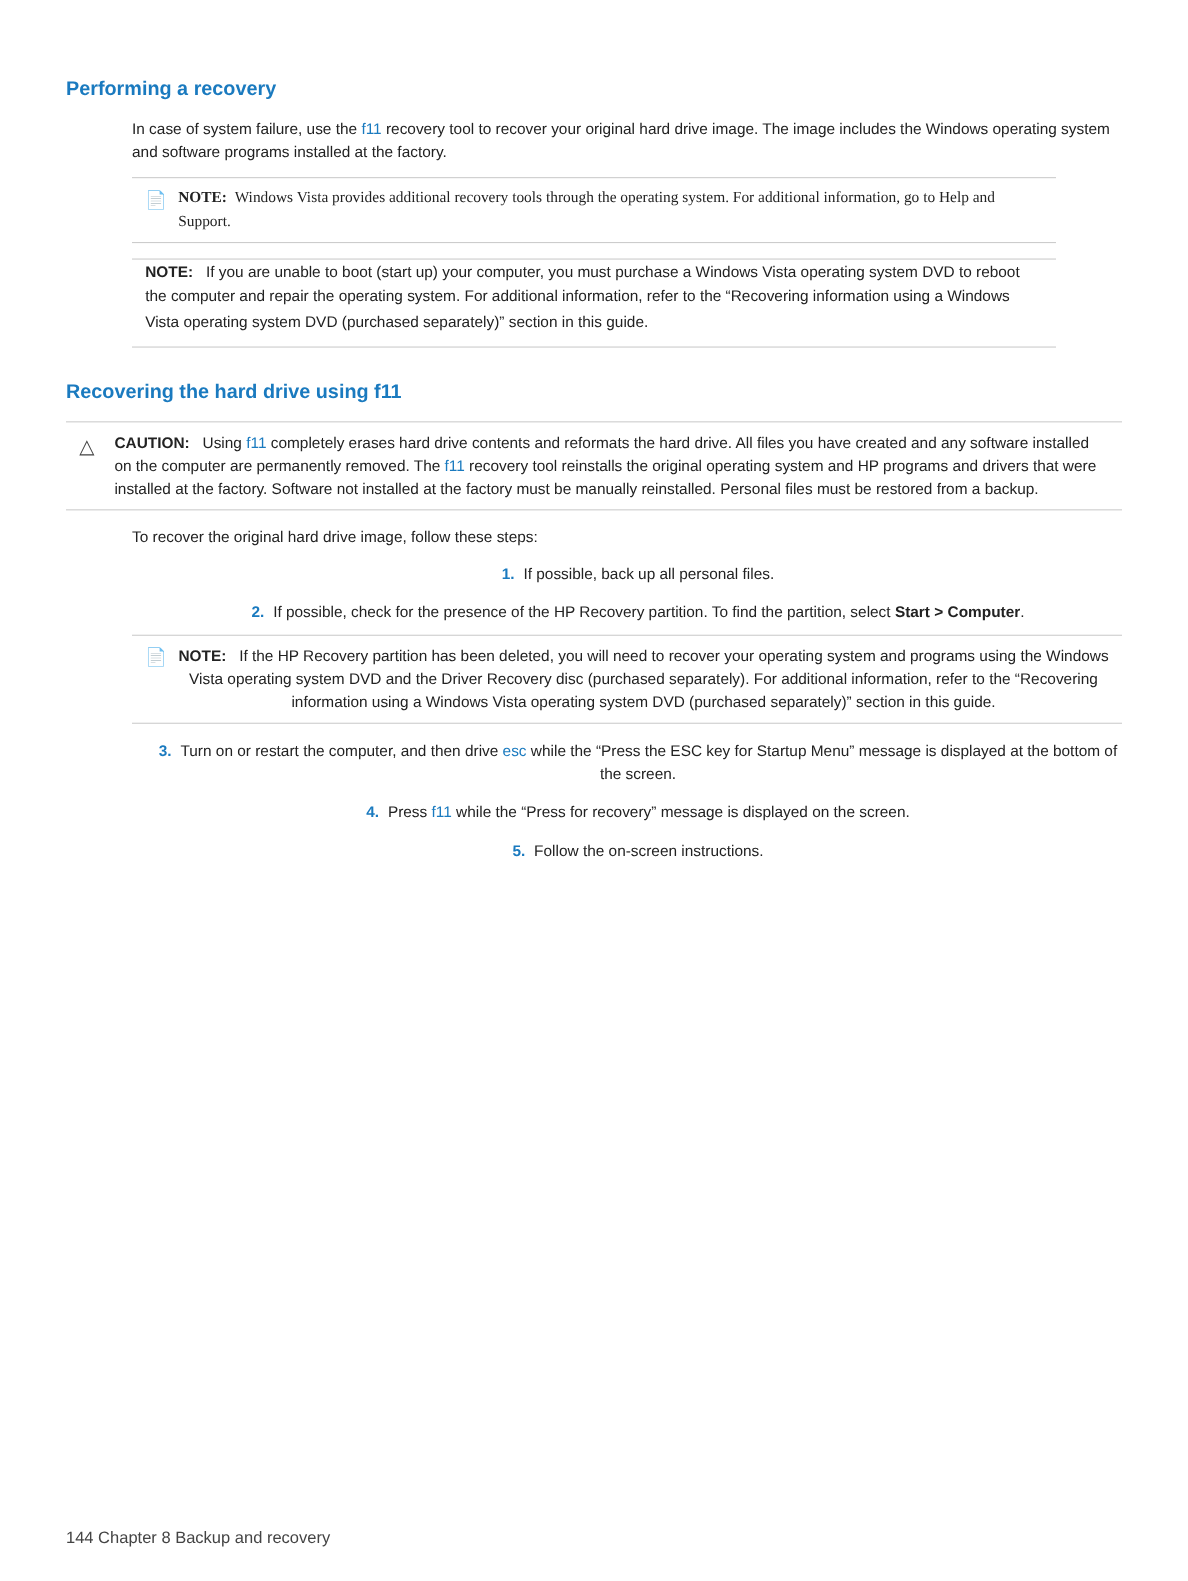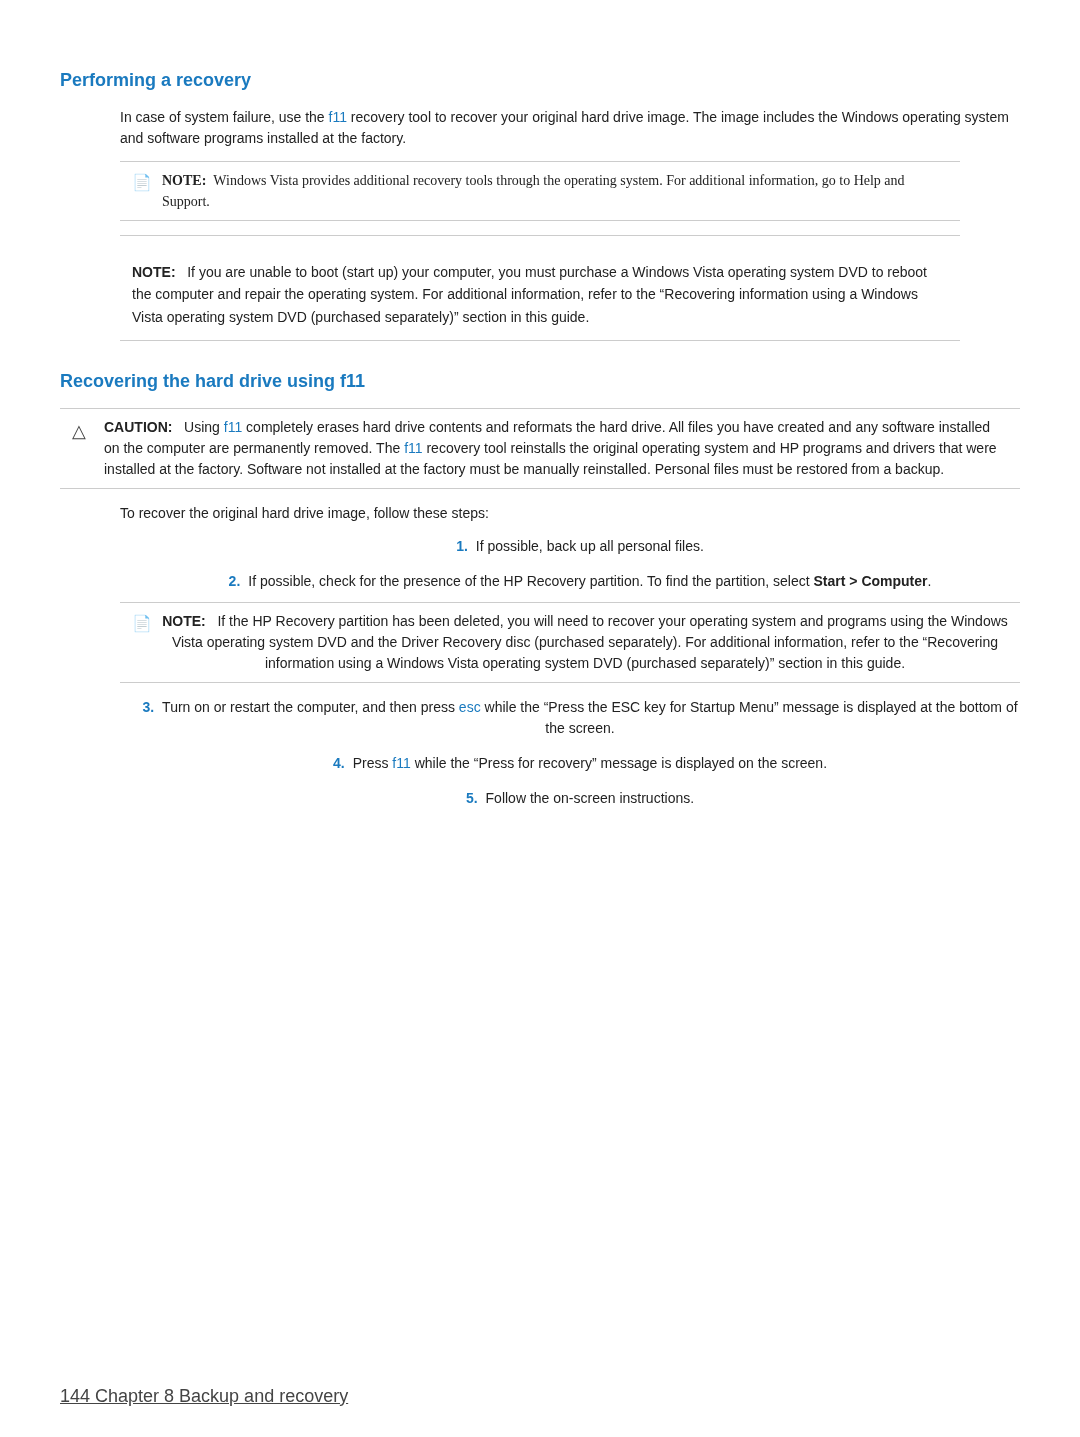--- a/index.html
+++ b/index.html
@@ -75,21 +75,21 @@
       width: 22px;
     }
     .caution-label {
       font-weight: bold;
       color: #222;
       text-align: center;
     }
     .note-bold-box {
       border-top: 1px solid #cccccc;
       border-bottom: 1px solid #cccccc;
-      padding: 25px 12px 12px 12px;
+      padding: 0 12px 12px 12px;
       margin: 10px 60px 14px 60px;
       line-height: 1.6;
     }
     .note-bold-label {
       font-weight: bold;
     }
     ol.steps {
       margin-left: 80px;
       margin-top: 10px;
     }
@@ -115,23 +115,22 @@
       align-items: flex-start;
       gap: 10px;
       line-height: 1.5;
       color: #222;
       list-style: none;
     }
     .footer {
       position: absolute;
       bottom: 30px;
       left: 60px;
-      font-size: 18px;
+      font-size: 15px;
       color: #444;
-      text-decoration: underline;
     }
     .section-separator {
       margin-top: 30px;
     }
     .italic { }
   </style>
 </head>
 <body>
 
 <div class="section-block">
@@ -180,21 +179,21 @@
       <div class="step-note" style="margin-top:10px; margin-left:-20px;">
         <span class="note-icon">📄</span>
         <div style="line-height:1.5;">
           <span class="note-label">NOTE:</span>
           <span>&nbsp;&nbsp;</span><span>If the HP Recovery partition has been deleted, you will need to recover your operating system and programs using the Windows Vista operating system DVD and the </span><span class="italic">Driver Recovery</span><span> disc (purchased separately). For additional information, refer to the “Recovering information using a Windows Vista operating system DVD (purchased separately)” section in this guide.</span>
         </div>
       </div>
     </li>
 
     <li>
-      <span style="color:#1a7abf; font-weight:bold; margin-right:8px;">3.</span><span>Turn on or restart the computer, and then press </span><a class="link-blue">esc</a><span> while the “Press the ESC key for Startup Menu” message is displayed at the bottom of the screen.</span>
+      <span style="color:#1a7abf; font-weight:bold; margin-right:8px;">3.</span><span>Turn on or restart the computer, and then drive </span><a class="link-blue">esc</a><span> while the “Press the ESC key for Startup Menu” message is displayed at the bottom of the screen.</span>
     </li>
 
     <li>
       <span style="color:#1a7abf; font-weight:bold; margin-right:8px;">4.</span><span>Press </span><a class="link-blue">f11</a><span> while the “Press for recovery” message is displayed on the screen.</span>
     </li>
 
     <li>
       <span style="color:#1a7abf; font-weight:bold; margin-right:8px;">5.</span><span>Follow the on-screen instructions.</span>
     </li>
   </ol>

